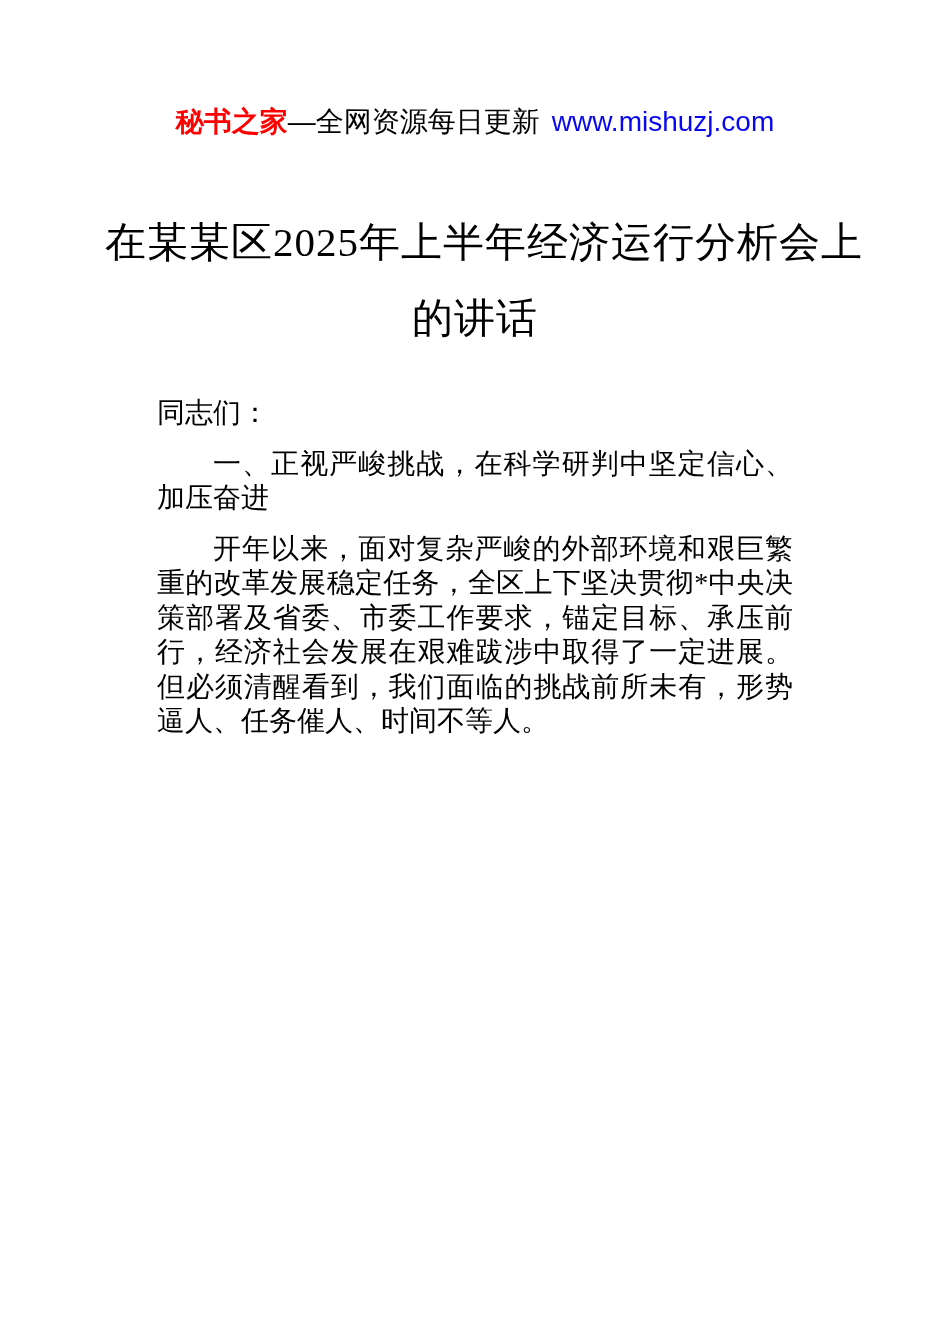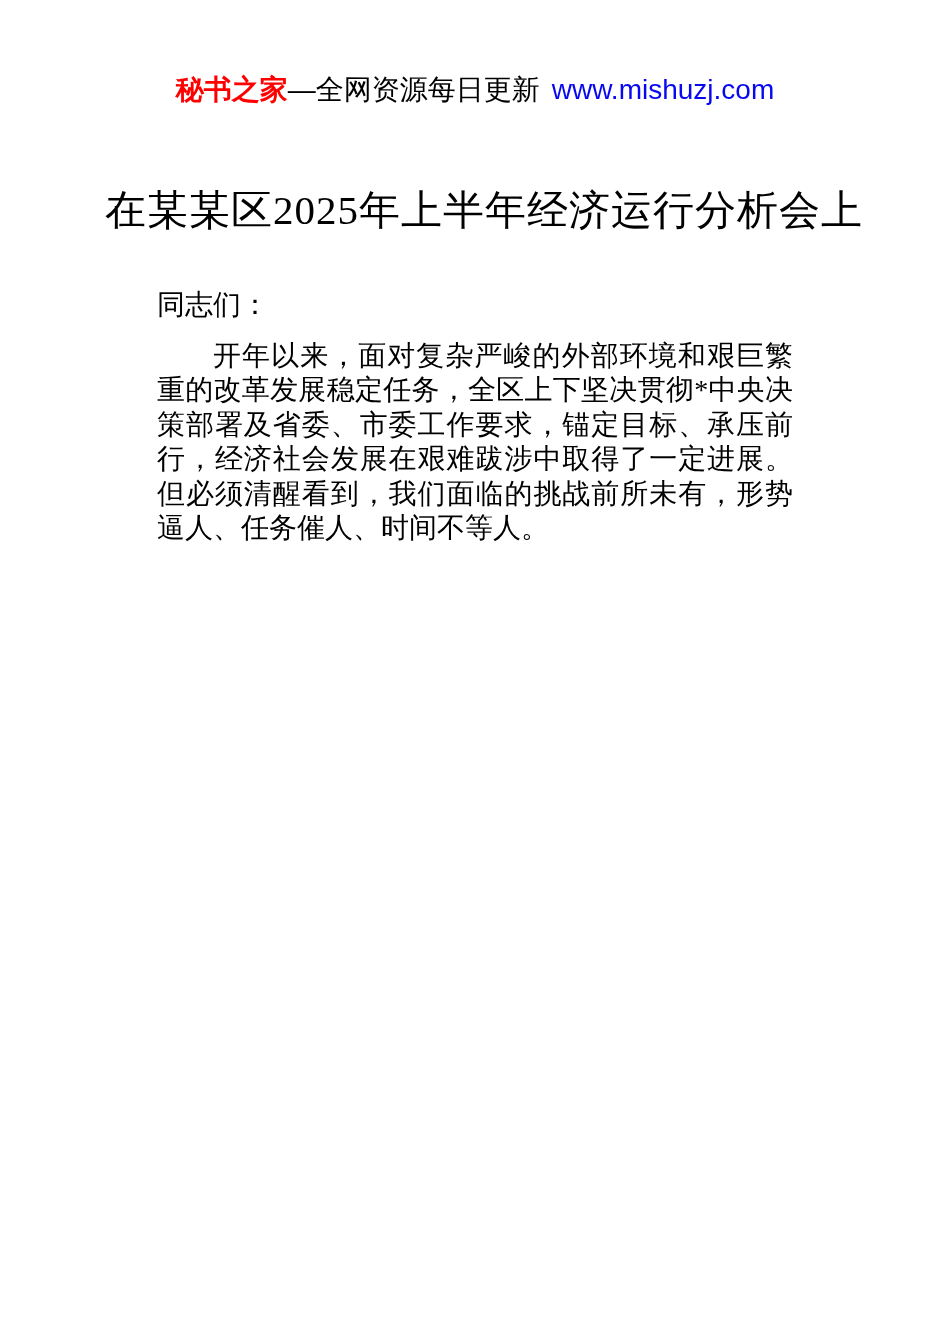--- a/index.html
+++ b/index.html
@@ -11,21 +11,21 @@
     position: relative;
     width: 950px;
     height: 1344px;
     margin: 0 auto;
     background: #ffffff;
     overflow: hidden;
     font-family: "Liberation Serif", "DejaVu Serif", serif;
     color: #000000;
   }
   .site-header {
-    padding-top: 74px;
+    padding-top: 106px;
     text-align: center;
     font-size: 28px;
     line-height: 32px;
     white-space: nowrap;
   }
   .site-name {
     color: #ff0000;
     font-weight: bold;
     font-family: "Liberation Sans", "DejaVu Sans", sans-serif;
   }
@@ -80,20 +80,22 @@
 <body>
 
 <div class="page">
 
   <div class="site-header">
     <span class="site-name">秘书之家</span><span class="site-sep">—</span><span class="site-tagline">全网资源每日更新</span><a class="site-url">www.mishuzj.com</a>
   </div>
 
   <h1 class="doc-title">
     <div class="title-line">在某某区2025年上半年经济运行分析会上</div>
+    <div class="title-line">的讲话</div>
   </h1>
 
   <div class="doc-body">
     <p class="salutation">同志们：</p>
+    <p class="para heading1">一、正视严峻挑战，在科学研判中坚定信心、加压奋进</p>
     <p class="para">开年以来，面对复杂严峻的外部环境和艰巨繁重的改革发展稳定任务，全区上下坚决贯彻*中央决策部署及省委、市委工作要求，锚定目标、承压前行，经济社会发展在艰难跋涉中取得了一定进展。但必须清醒看到，我们面临的挑战前所未有，形势逼人、任务催人、时间不等人。</p>
   </div>
 
 </div>
 
 </body></html>

